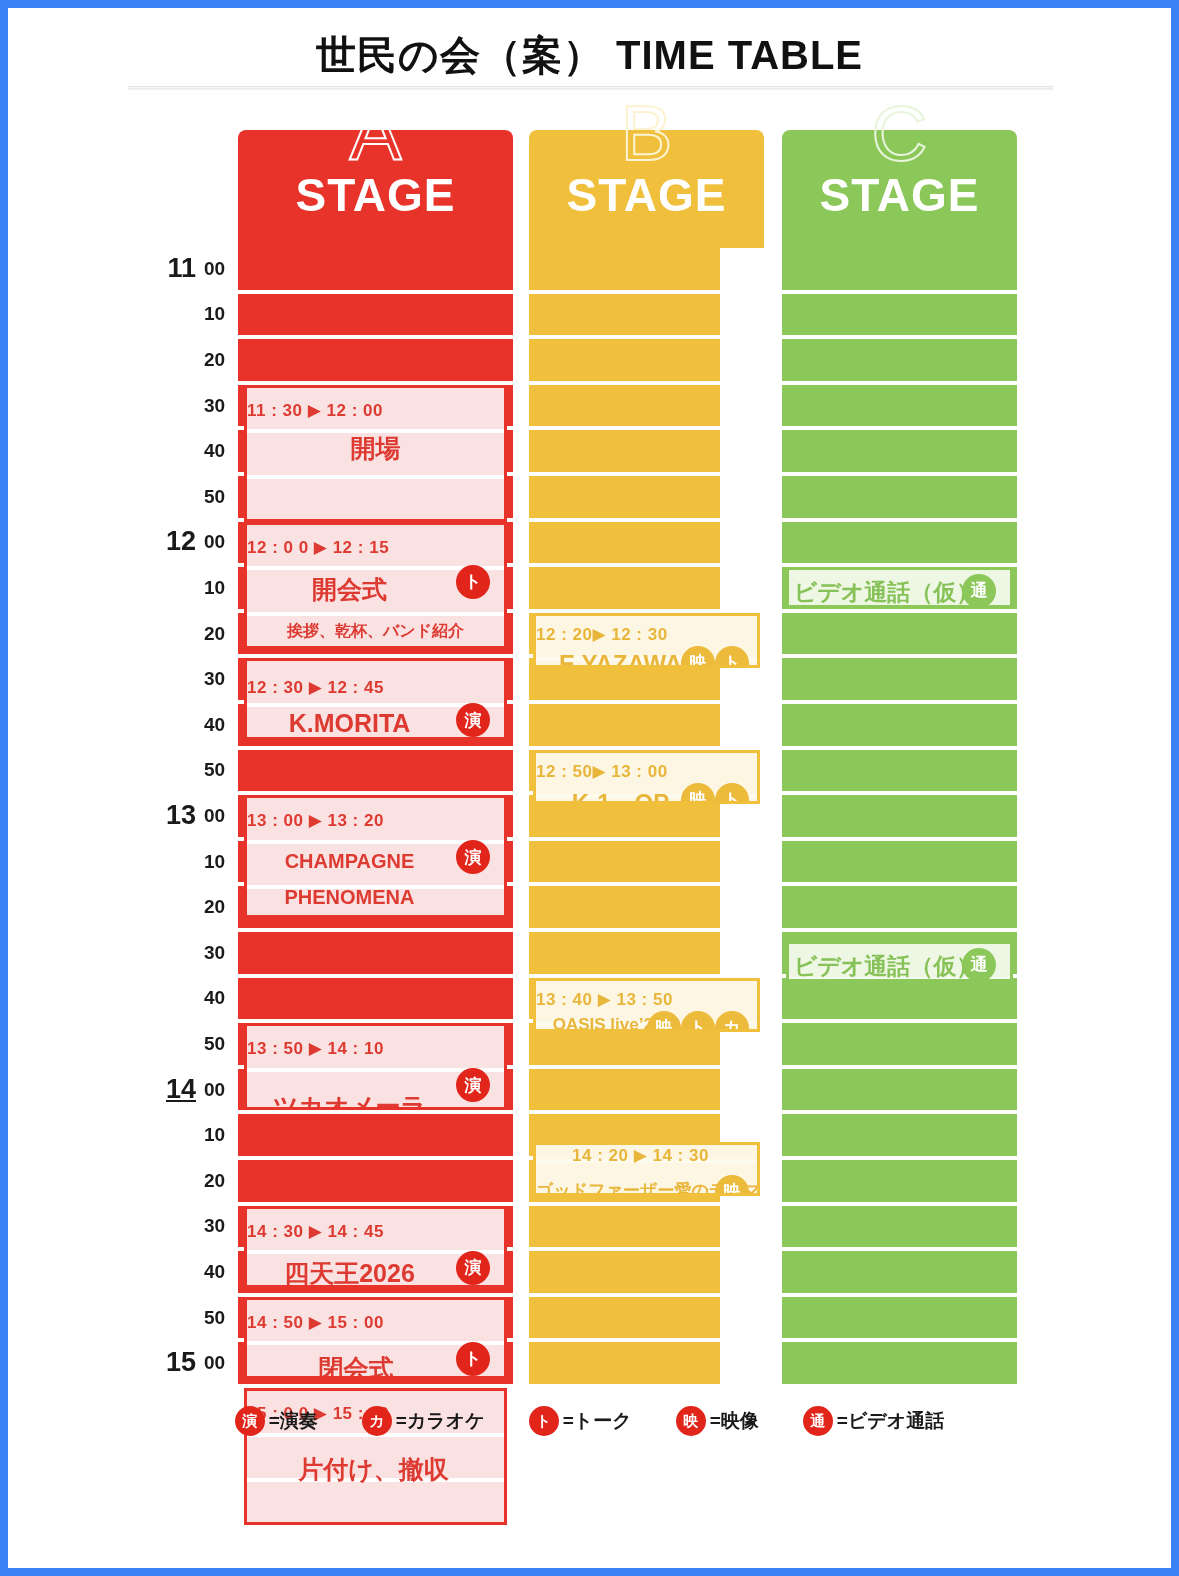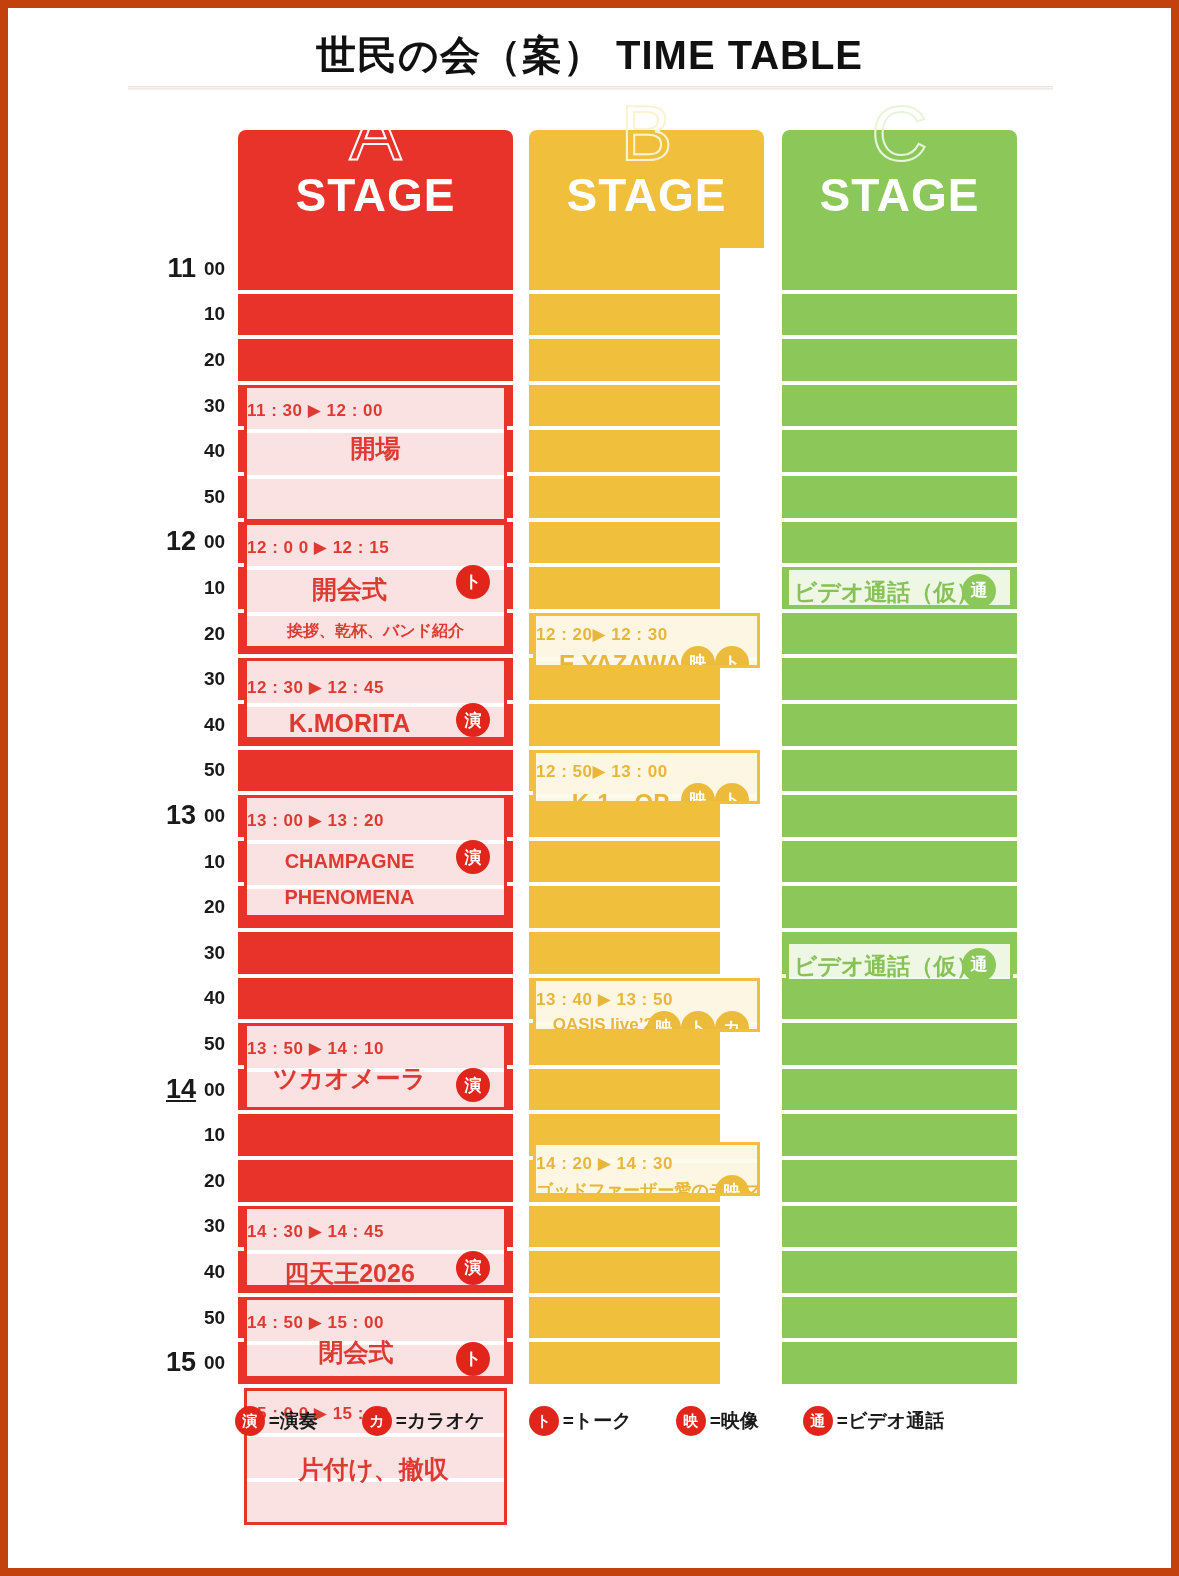--- a/index.html
+++ b/index.html
@@ -7,21 +7,21 @@
     margin: 0;
     padding: 0;
     background: #f2f2f2;
     font-family: "Liberation Sans", "DejaVu Sans", sans-serif;
   }
   #page {
     position: relative;
     width: 1179px;
     height: 1576px;
     margin: 0 auto;
-    background: #c2410c;
+    background: #3b82f6;
     overflow: hidden;
   }
   .sheet {
     position: absolute;
     left: 8px;
     top: 8px;
     width: 1163px;
     height: 1560px;
     background: #ffffff;
   }
@@ -345,37 +345,37 @@
           <div class="ptime" style="top: 12px;">13 : 00  ▶  13 : 20</div>
           <div class="ptitle" style="top: 52px; font-size: 20px; padding-right: 52px;">CHAMPAGNE</div>
           <div class="psub" style="font-size: 20px; top: 88px; padding-right: 52px; color: rgb(221, 59, 50);">PHENOMENA</div>
           <div class="badges" style="right: 14px; top: 42px;">
             <div class="badge badge-a">演</div>
           </div>
         </div>
         <div class="prog pa" style="top: 775.2px; left: 6px; width: 263px; height: 86.64px;">
           <div class="gridline" style="top: 41.6px;"></div>
           <div class="ptime" style="top: 12px;">13 : 50  ▶  14 : 10</div>
-          <div class="ptitle" style="top: 36px; padding-right: 52px;">ツカオメーラ</div>
+          <div class="ptitle" style="top: 64px; padding-right: 52px;">ツカオメーラ</div>
           <div class="badges" style="right: 14px; top: 42px;">
             <div class="badge badge-a">演</div>
           </div>
         </div>
         <div class="prog pa" style="top: 957.6px; left: 6px; width: 263px; height: 82.08px;">
           <div class="gridline" style="top: 41.6px;"></div>
           <div class="ptime" style="top: 12px;">14 : 30  ▶  14 : 45</div>
           <div class="ptitle" style="top: 48px; padding-right: 52px;">四天王2026</div>
           <div class="badges" style="right: 14px; top: 42px;">
             <div class="badge badge-a">演</div>
           </div>
         </div>
         <div class="prog pa" style="top: 1048.8px; left: 6px; width: 263px; height: 82.08px;">
           <div class="gridline" style="top: 41.6px;"></div>
           <div class="ptime" style="top: 12px;">14 : 50  ▶  15 : 00</div>
-          <div class="ptitle" style="top: 36px; padding-right: 52px; margin-left: 13px;">閉会式</div>
+          <div class="ptitle" style="top: 52px; padding-right: 52px; margin-left: 13px;">閉会式</div>
           <div class="badges" style="right: 14px; top: 42px;">
             <div class="badge badge-a">ト</div>
           </div>
         </div>
         <div class="prog pa" style="top: 1140px; left: 6px; width: 263px; height: 136.8px;">
           <div class="gridline" style="top: 41.6px;"></div>
           <div class="gridline" style="top: 87.2px;"></div>
           <div class="gridline" style="top: 132.8px;"></div>
           <div class="ptime" style="top: 12px;">15 : 0 0  ▶  15 : 30</div>
           <div class="ptitle" style="top: 62px; padding-right: 4px;">片付け、撤収</div>
@@ -430,21 +430,21 @@
           <div class="ptime" style="top: 8px;">13 : 40  ▶  13 : 50</div>
           <div class="ptitle" style="font-size: 17px; top: 34px; padding-right: 78px;">OASIS live’25</div>
           <div class="badges" style="right: 8px; top: 30px;">
             <div class="badge badge-b">映</div>
             <div class="badge badge-b">ト</div>
             <div class="badge badge-b">カ</div>
           </div>
         </div>
         <div class="prog pb" style="top: 893.76px; left: 4px; width: 227px; height: 54.72px;">
           <div class="gridline" style="top: 14.24px;"></div>
-          <div class="ptime" style="top: 8px;">14 : 20  ▶  14 : 30</div>
+          <div class="ptime" style="top: 0; padding-left: 36px;">14 : 20  ▶  14 : 30</div>
           <div class="ptitle" style="font-size: 17px; top: 34px; padding-right: 26px;">ゴッドファーザー愛のテーマ</div>
           <div class="badges" style="right: 8px; top: 30px;">
             <div class="badge badge-b">映</div>
           </div>
         </div>
       </div>
     <div class="col col-c" id="col-c" style="left:774px; width:235px; height:1150px;">
         <div class="slot" style="top: 0px; height: 41.6px;"></div>
         <div class="slot" style="top: 45.6px; height: 41.6px;"></div>
         <div class="slot" style="top: 91.2px; height: 41.6px;"></div>

